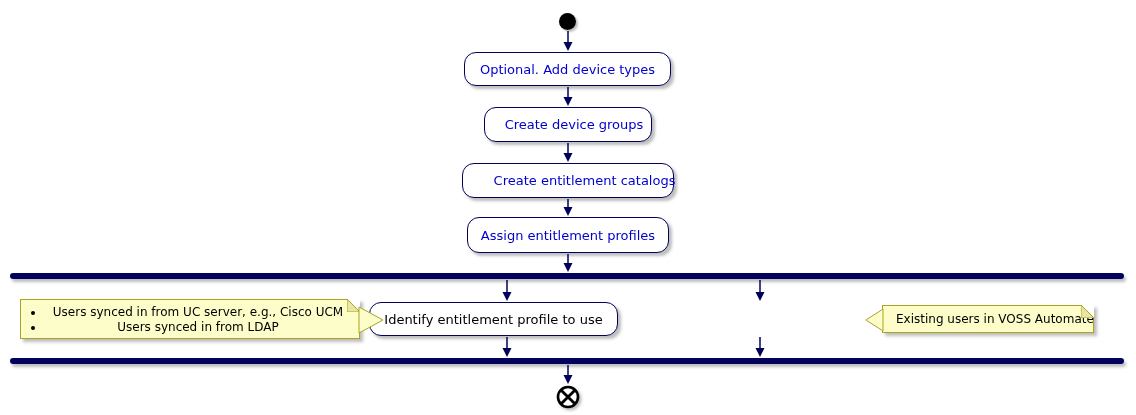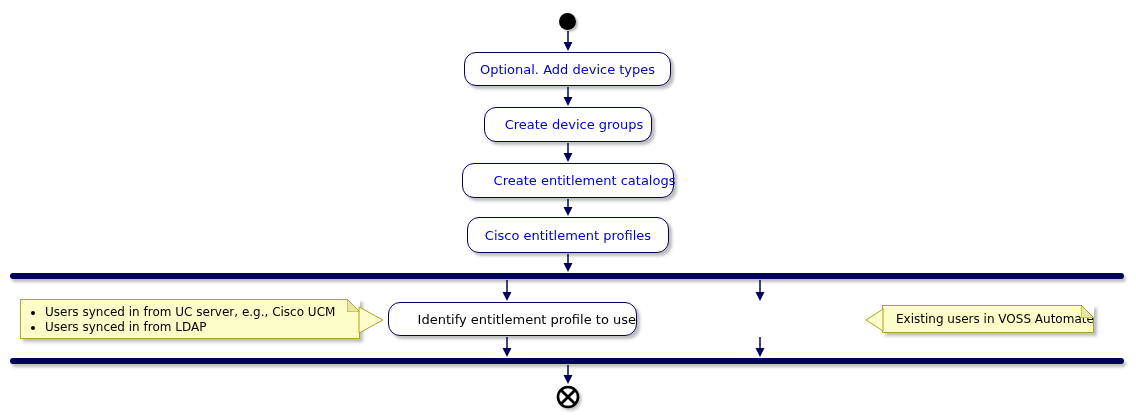--- a/index.html
+++ b/index.html
@@ -36,20 +36,21 @@
     box-shadow:2px 2px 2px rgba(110,110,110,0.45);
   }
   .end-node{
     position:absolute;left:555px;top:384px;
     filter:drop-shadow(2px 2px 1.5px rgba(110,110,110,0.5));
   }
   .note{
     position:absolute;box-sizing:border-box;background:var(--note-bg);
     border:1px solid var(--note-border);font-size:12px;line-height:15px;
     box-shadow:3px 3px 3px rgba(110,110,110,0.45);
+    text-align:center;
   }
   .note-fold{position:absolute;top:-1px;right:-1px;}
   .note ul{margin:0;padding:5px 8px 4px 24px;list-style:disc;}
   .note-line{display:block;padding:6px 10px 5px 13px;white-space:nowrap;}
   .connector-layer{
     position:absolute;left:0;top:0;width:1136px;height:415px;
     pointer-events:none;z-index:5;
   }
 </style>
 </head>
@@ -65,26 +66,26 @@
 
   <div class="activity" style="left:484px;top:107px;width:168px;height:35px;padding-left:12px;">
     <span class="link">Create device groups</span>
   </div>
 
   <div class="activity" style="left:462px;top:163px;width:212px;height:35px;padding-left:33px;">
     <span class="link">Create entitlement catalogs</span>
   </div>
 
   <div class="activity" style="left:467px;top:217px;width:202px;height:36px;">
-    <span class="link">Cisco entitlement profiles</span>
+    <span class="link">Assign entitlement profiles</span>
   </div>
 
   <div class="bar" style="top:273px;"></div>
 
-  <div class="activity" style="left:388px;top:302px;width:249px;height:34px;justify-content:flex-end;">
+  <div class="activity" style="left:369px;top:302px;width:249px;height:34px;">
     <span>Identify entitlement profile to use</span>
   </div>
 
 
   <div class="note" style="left:20px;top:299px;width:340px;height:40px;">
     <svg class="note-fold" width="13" height="13">
       <polygon points="0,0 13,0 13,13" fill="#ffffff"></polygon>
       <polygon points="0,0 0,13 13,13" fill="#E9E6A2" stroke="#A9A421" stroke-width="1"></polygon>
     </svg>
     <ul>

